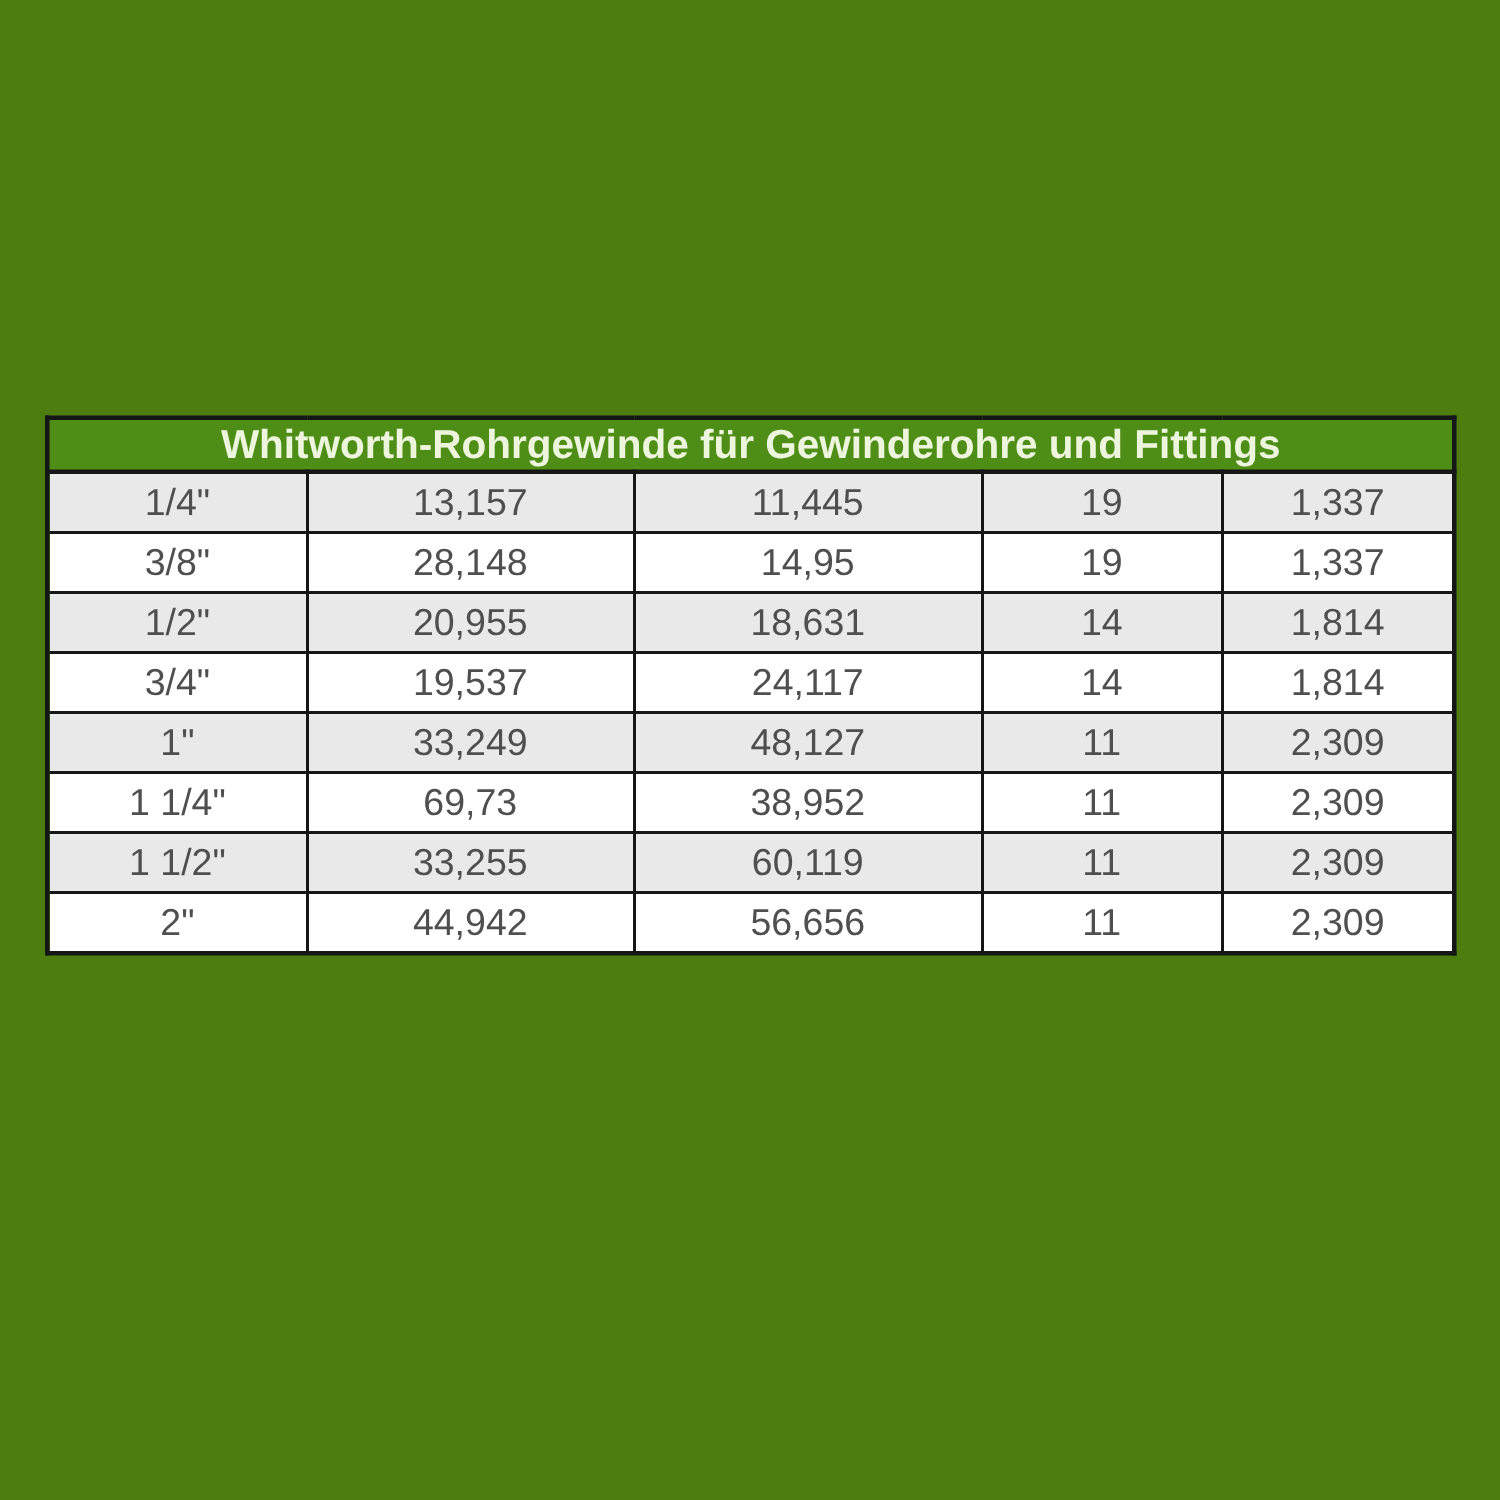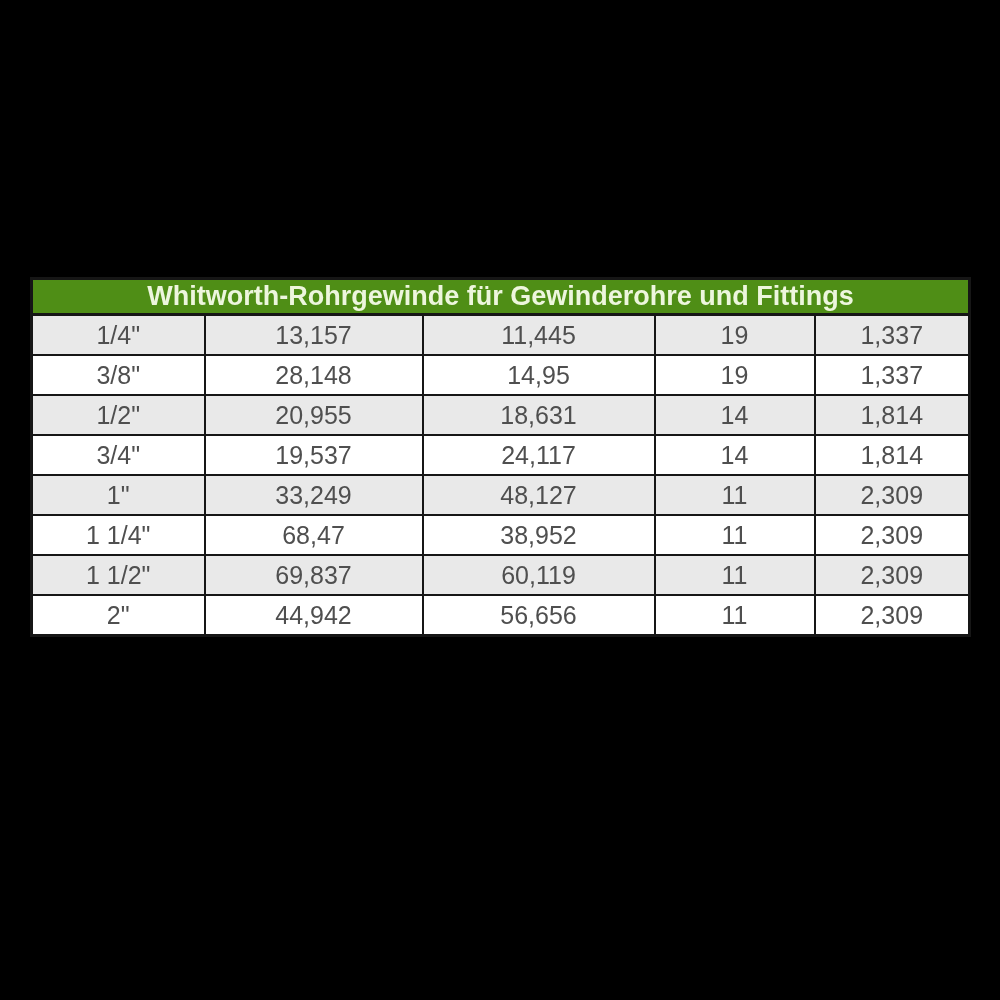--- a/index.html
+++ b/index.html
@@ -5,21 +5,21 @@
   html, body {
     margin: 0;
     padding: 0;
     background: #ffffff;
     font-family: "Liberation Sans", sans-serif;
   }
   .page {
     position: relative;
     width: 1000px;
     height: 1000px;
-    background: #000000;
+    background: #4d7c0f;
     overflow: hidden;
   }
   .thread-table {
     position: absolute;
     left: 30px;
     top: 277px;
     width: 938px;
     border-collapse: collapse;
     table-layout: fixed;
   }
@@ -112,28 +112,28 @@
         </tr>
         <tr class="alt">
           <td>1"</td>
           <td>33,249</td>
           <td>48,127</td>
           <td>11</td>
           <td>2,309</td>
         </tr>
         <tr>
           <td>1 1/4"</td>
-          <td>68,47</td>
+          <td>69,73</td>
           <td>38,952</td>
           <td>11</td>
           <td>2,309</td>
         </tr>
         <tr class="alt">
           <td>1 1/2"</td>
-          <td>69,837</td>
+          <td>33,255</td>
           <td>60,119</td>
           <td>11</td>
           <td>2,309</td>
         </tr>
         <tr>
           <td>2"</td>
           <td>44,942</td>
           <td>56,656</td>
           <td>11</td>
           <td>2,309</td>

